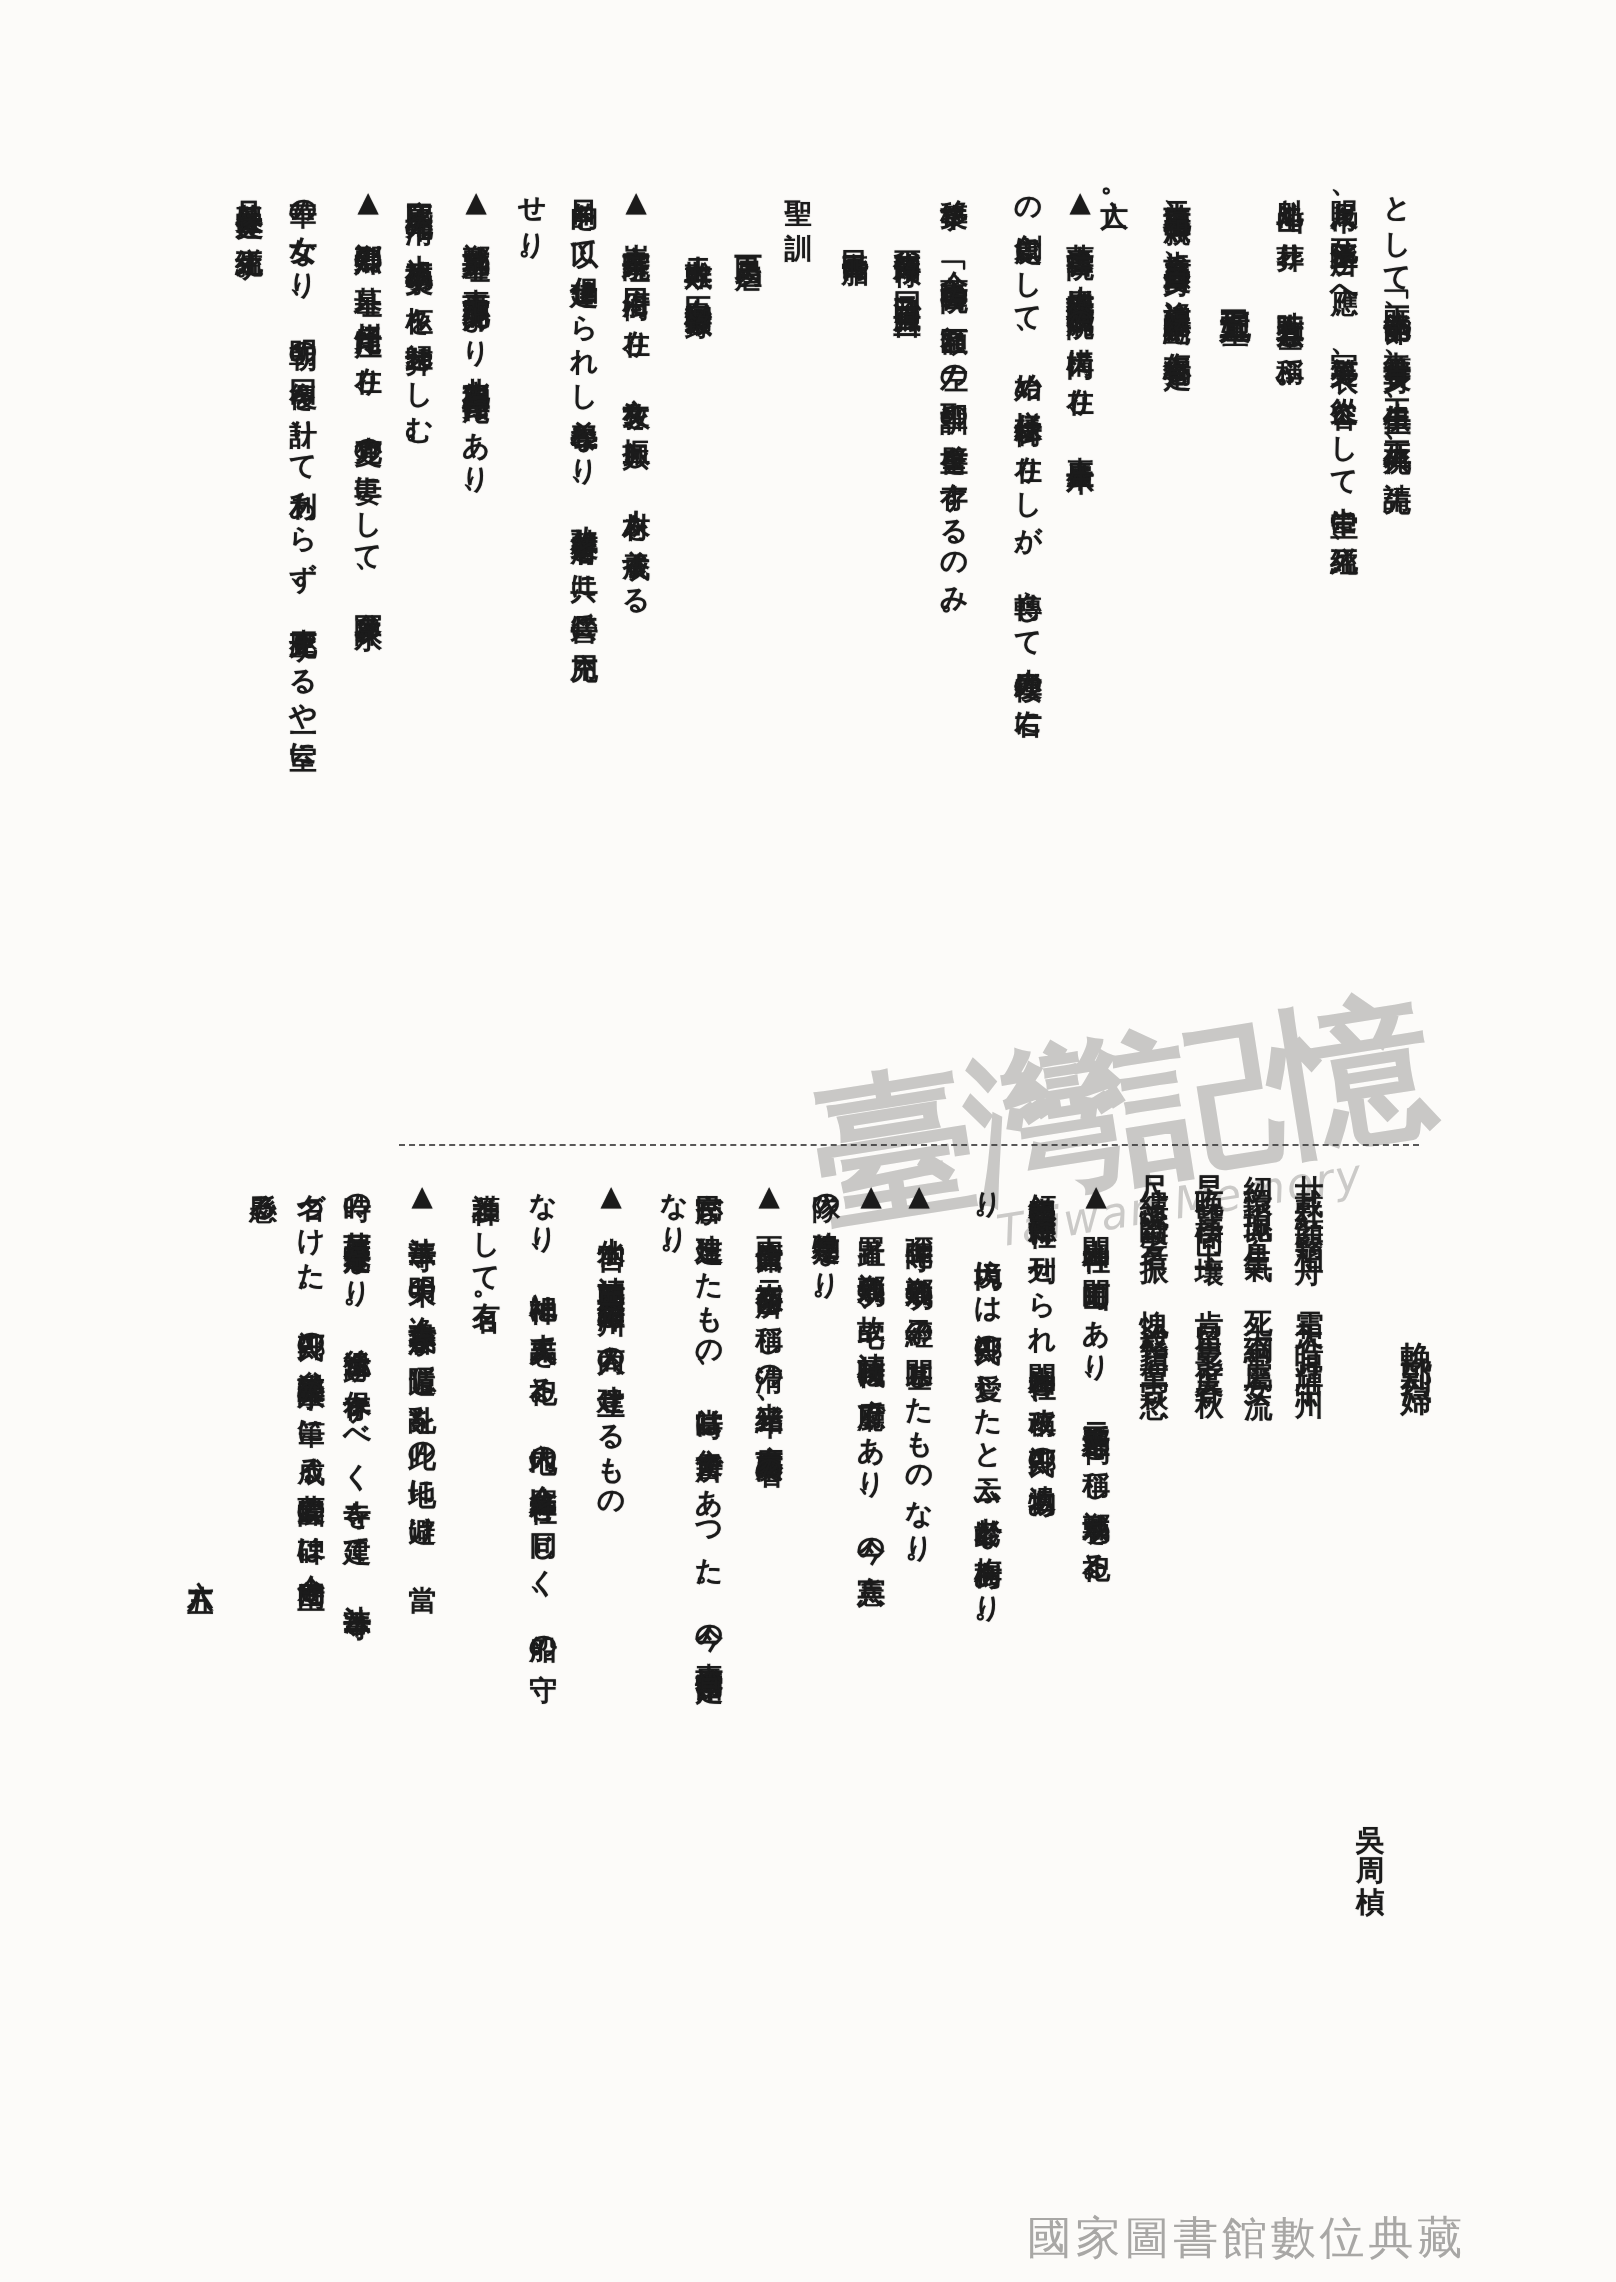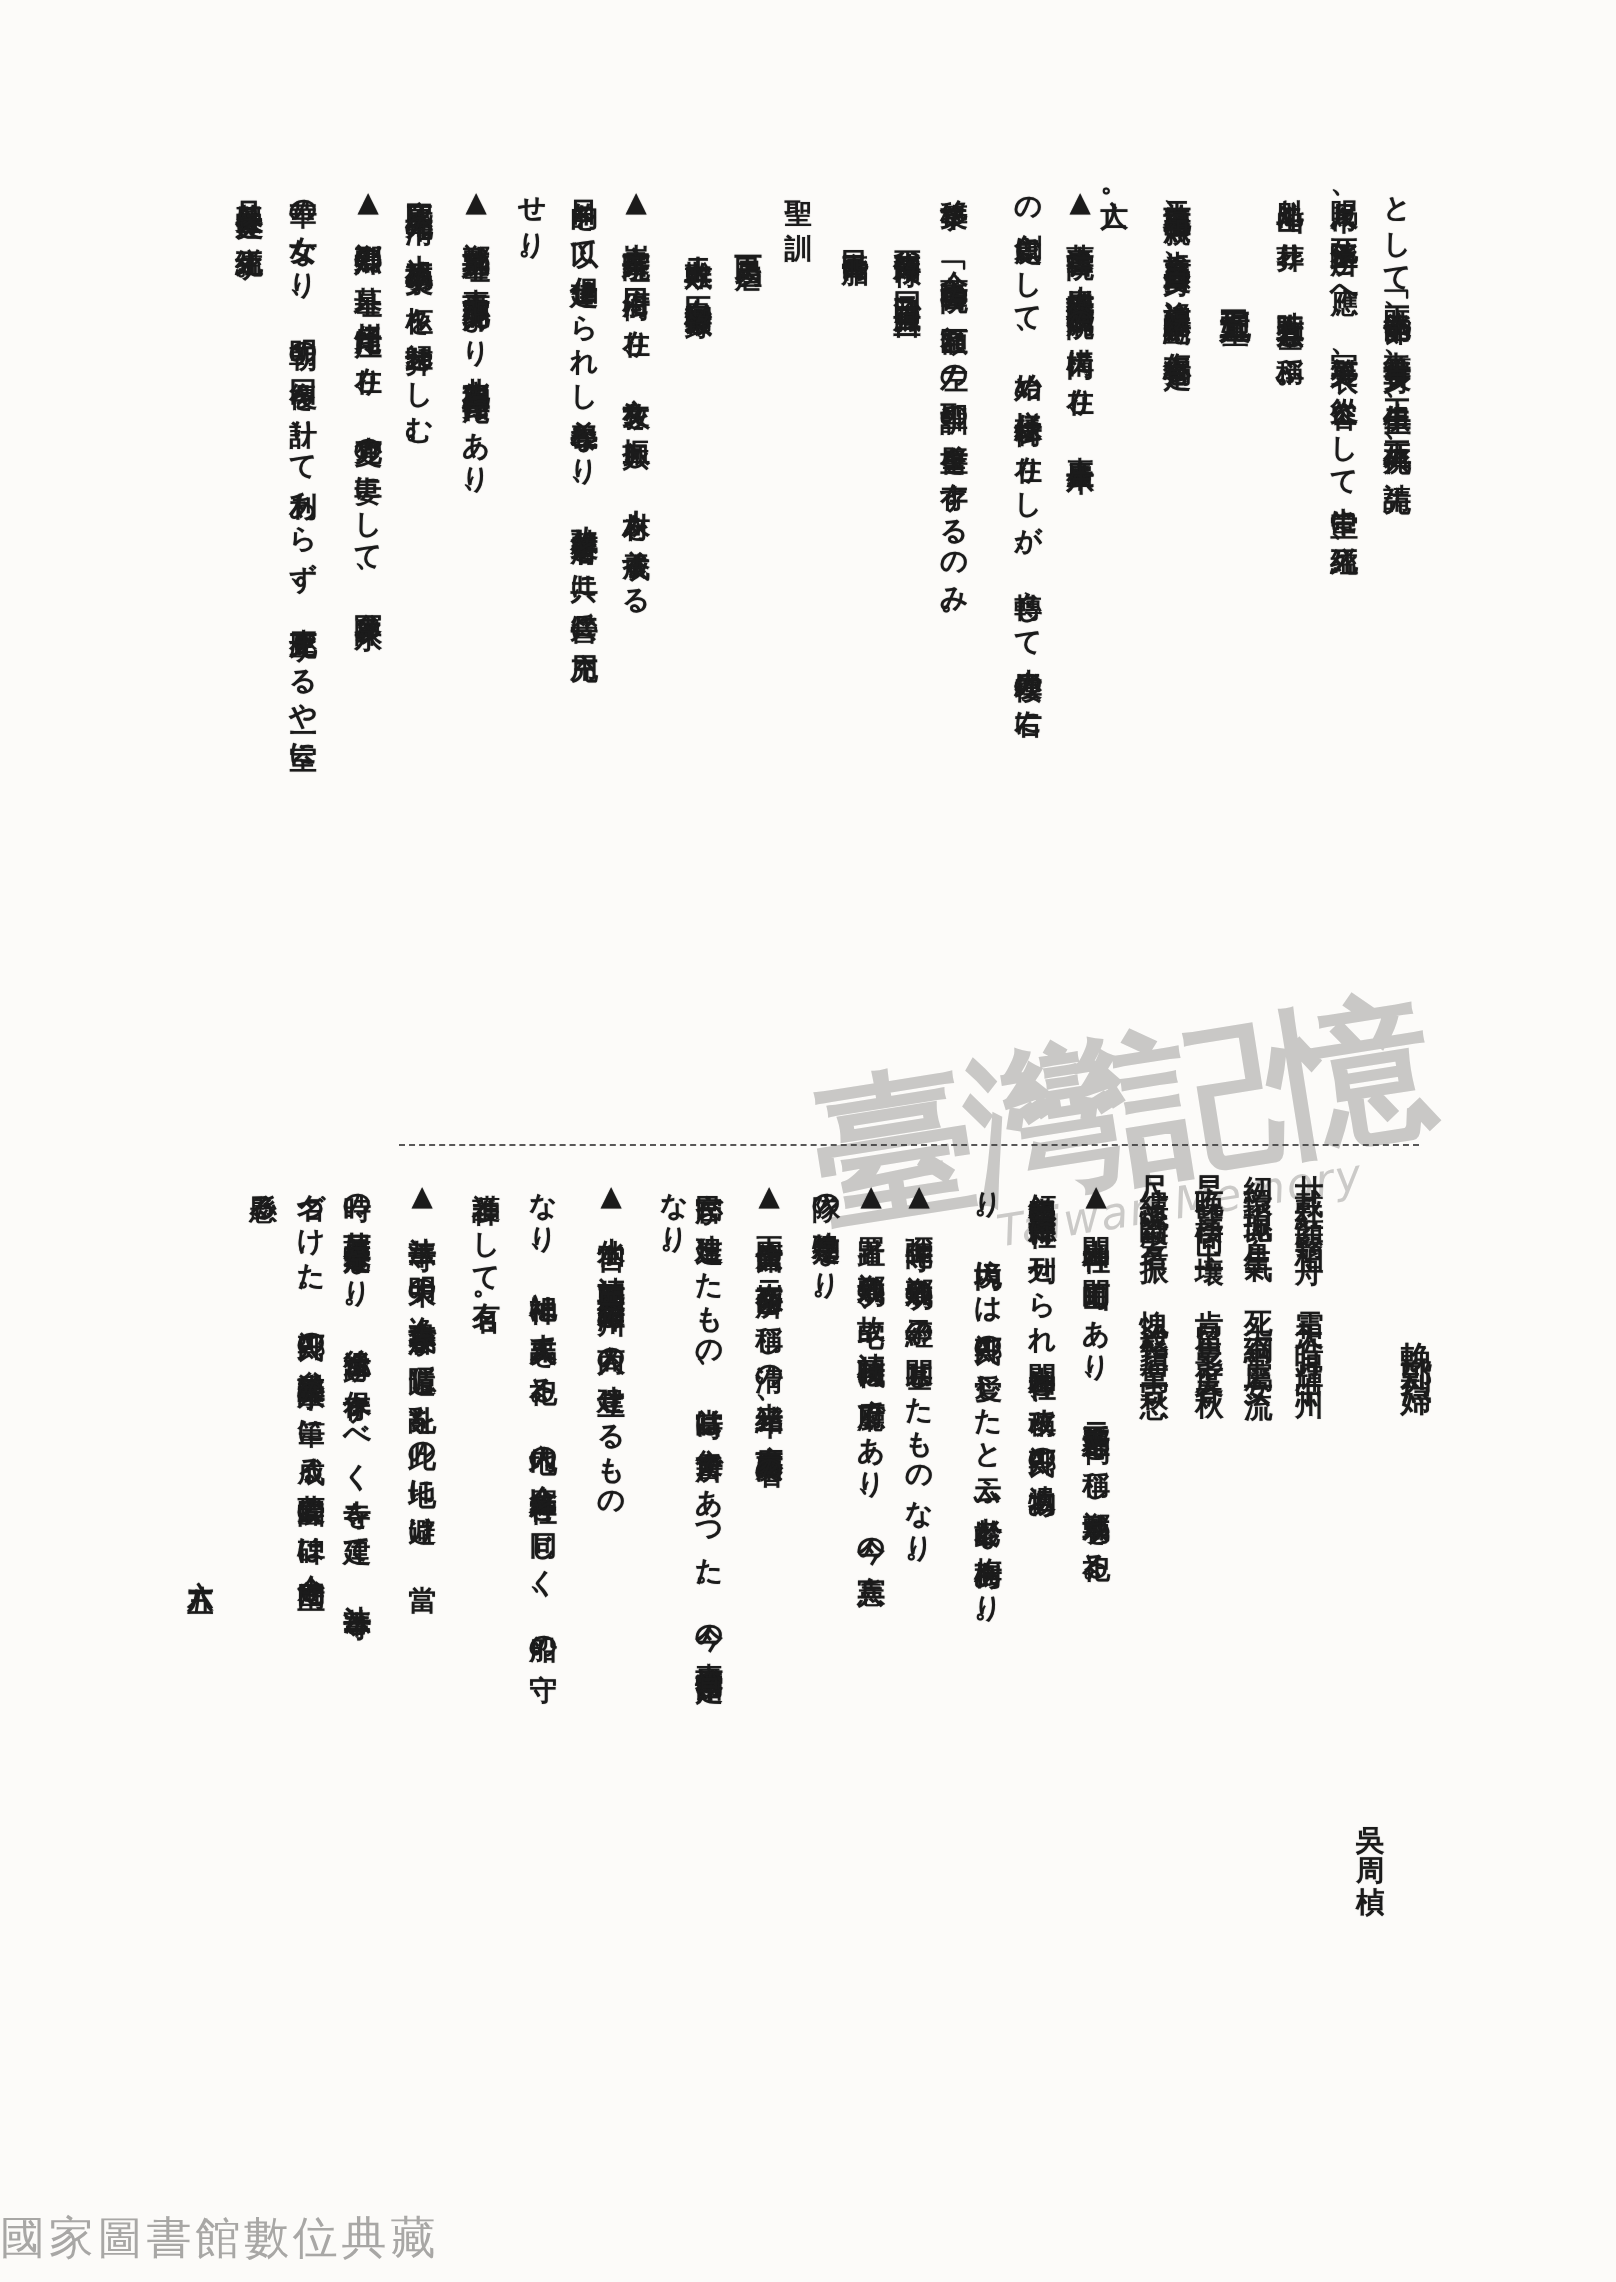--- a/index.html
+++ b/index.html
@@ -41,21 +41,21 @@
     font-family:"DejaVu Serif","Liberation Serif",serif;
   }
   .wm-latin{
     position:absolute;left:997px;top:1206px;
     font-size:44px;font-style:italic;color:#c3c2c0;opacity:.85;
     letter-spacing:1.9px;transform:rotate(-9deg);transform-origin:left center;
     font-family:"DejaVu Sans","Liberation Sans",sans-serif;
   }
   .pagenum{left:185px;top:1560px;font-size:26px;letter-spacing:5.7px;z-index:3;}
   .footer{
-    position:absolute;left:0;top:2208px;width:1466px;text-align:left;
+    position:absolute;left:0;top:2208px;width:1466px;text-align:right;
     font-size:45px;color:#a8a7a5;letter-spacing:3.8px;font-weight:400;z-index:3;
     font-family:"DejaVu Sans","Liberation Sans",sans-serif;
   }
 </style>
 </head>
 <body>
 
 <div class="page">
 
   <div class="watermark">

